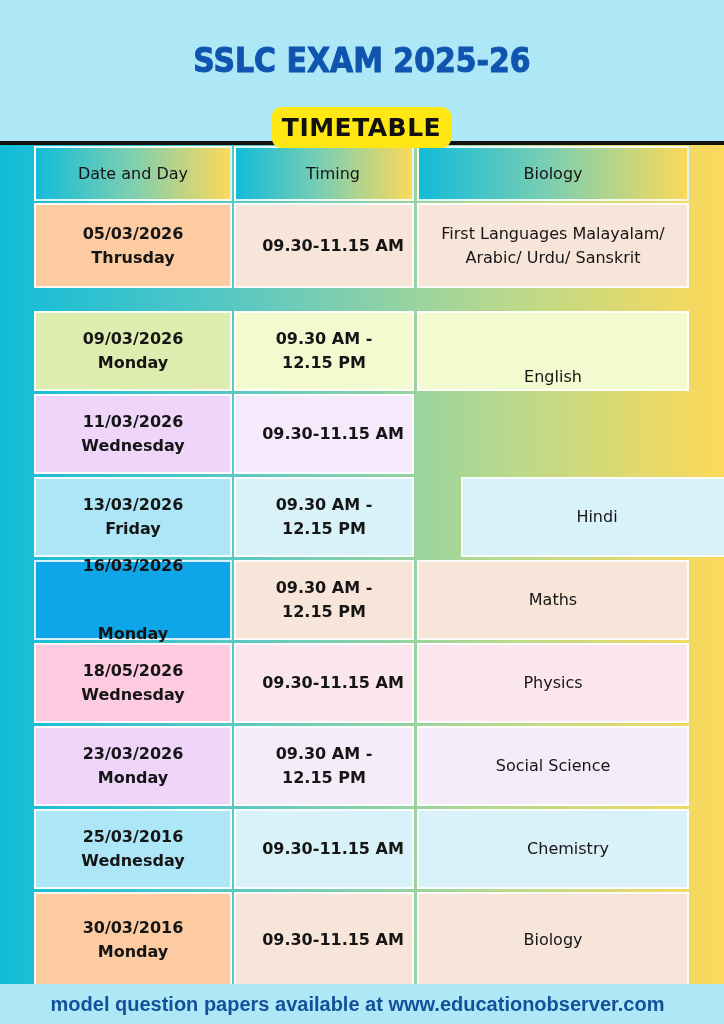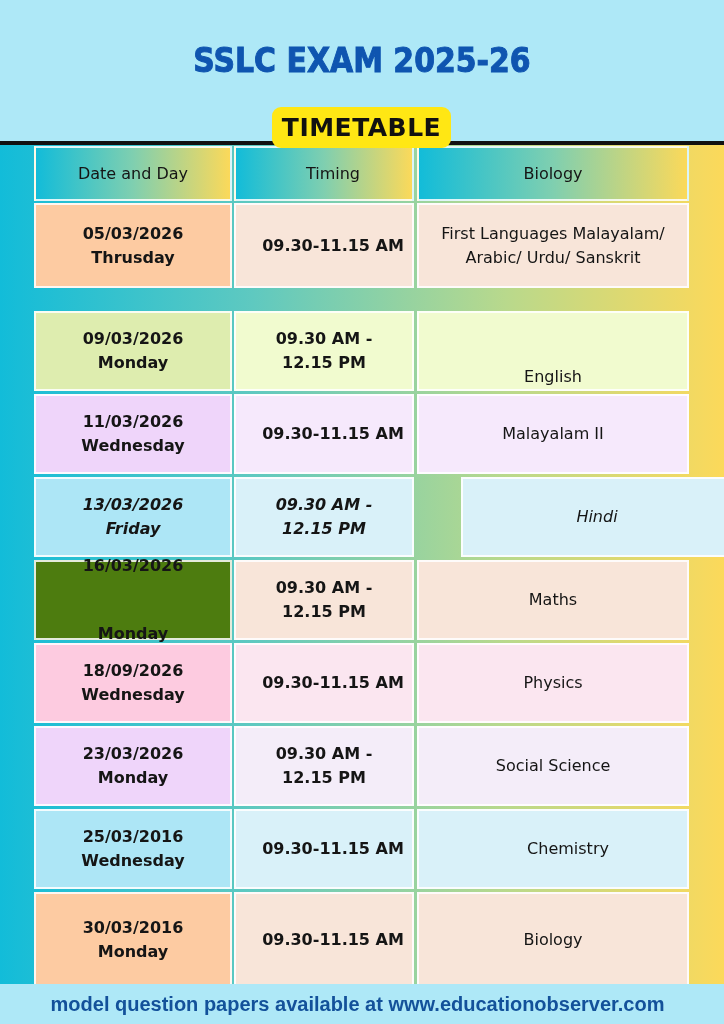--- a/index.html
+++ b/index.html
@@ -115,41 +115,40 @@
       </div>
       <div class="cell c2 time-cell" style="padding: 0px 22px; background: rgb(241, 251, 207);">09.30 AM - 12.15 PM</div>
       <div class="cell c3 subj-cell subj-top" style="background: rgb(241, 251, 207);">English</div>
     </div>
     <div class="row" style="top: 248px; height: 80px;">
       <div class="cell c1 date-cell" style="background: rgb(239, 213, 250);">
         <span>11/03/2026</span>
         <span>Wednesday</span>
       </div>
       <div class="cell c2 time-cell" style="background: rgb(246, 233, 252);">09.30-11.15 AM</div>
-      <div class="cell c3 subj-cell" style="background: rgb(246, 233, 252);">Malayalam II</div>
     </div>
-    <div class="row" style="top: 331px; height: 80px; font-style: italic;">
+    <div class="row" style="top: 331px; height: 80px;">
       <div class="cell c1 date-cell" style="background: rgb(173, 230, 246);">
         <span>13/03/2026</span>
         <span>Friday</span>
       </div>
       <div class="cell c2 time-cell" style="padding: 0px 22px; background: rgb(217, 241, 249);">09.30 AM - 12.15 PM</div>
       <div class="cell c3 subj-cell" style="background: rgb(217, 241, 249); margin-left: 44px;">Hindi</div>
     </div>
     <div class="row" style="top: 414px; height: 80px;">
-      <div class="cell c1 date-cell" style="background: #4d7c0f; gap: 44px;">
+      <div class="cell c1 date-cell" style="background: #0ea5e9; gap: 44px;">
         <span>16/03/2026</span>
         <span>Monday</span>
       </div>
       <div class="cell c2 time-cell" style="padding: 0px 22px; background: rgb(248, 229, 217);">09.30 AM - 12.15 PM</div>
       <div class="cell c3 subj-cell" style="background: rgb(248, 229, 217);">Maths</div>
     </div>
     <div class="row" style="top: 497px; height: 80px;">
       <div class="cell c1 date-cell" style="background: rgb(253, 203, 224);">
-        <span>18/09/2026</span>
+        <span>18/05/2026</span>
         <span>Wednesday</span>
       </div>
       <div class="cell c2 time-cell" style="background: rgb(251, 230, 240);">09.30-11.15 AM</div>
       <div class="cell c3 subj-cell" style="background: rgb(251, 230, 240);">Physics</div>
     </div>
     <div class="row" style="top: 580px; height: 80px;">
       <div class="cell c1 date-cell" style="background: rgb(239, 213, 250);">
         <span>23/03/2026</span>
         <span>Monday</span>
       </div>

